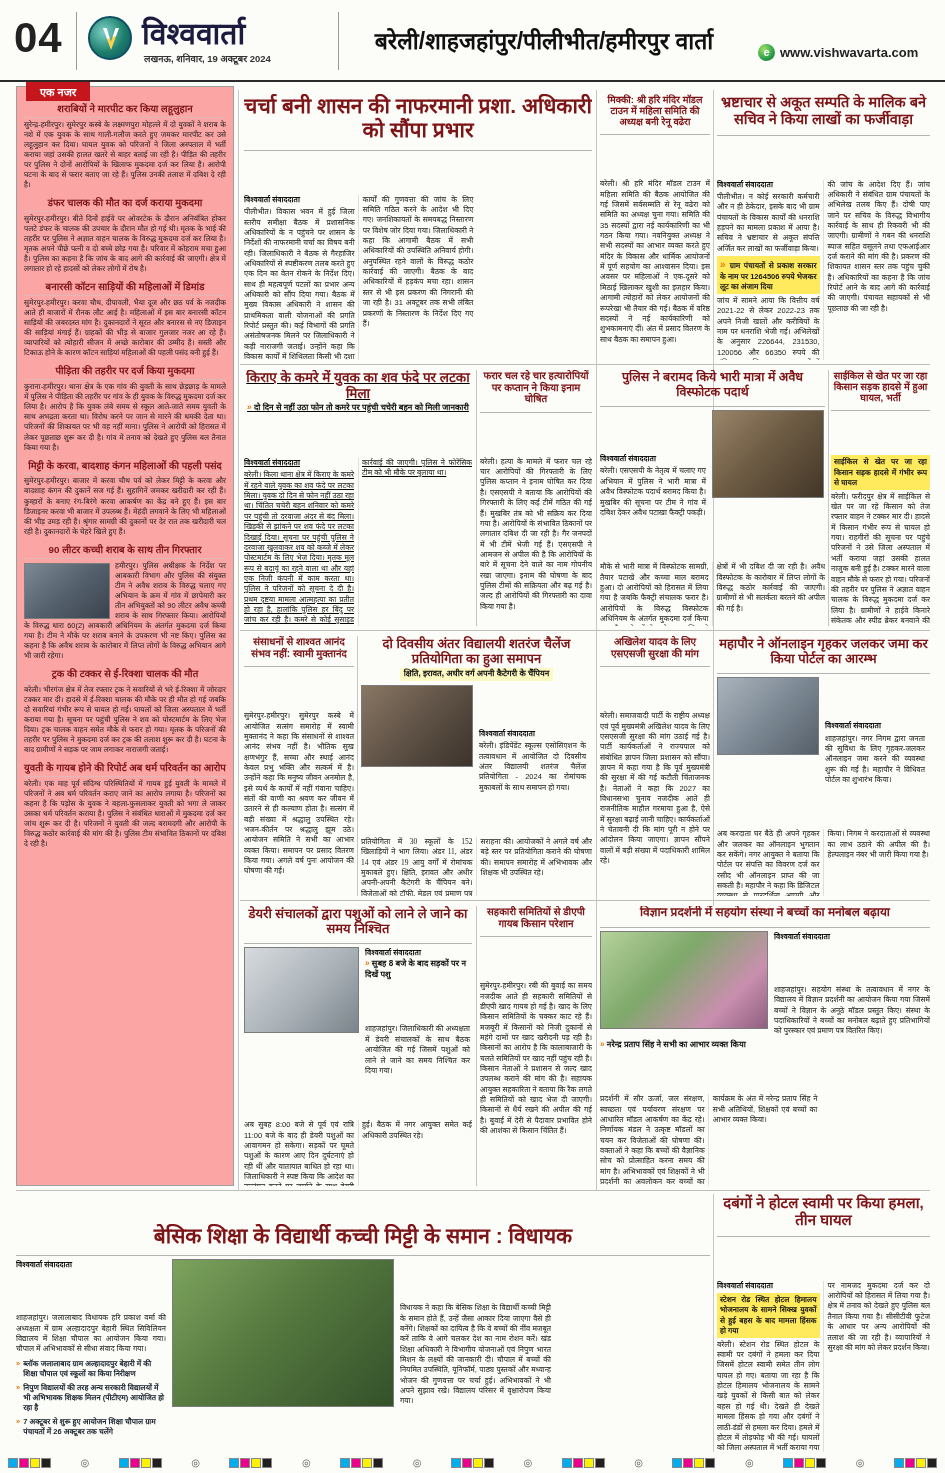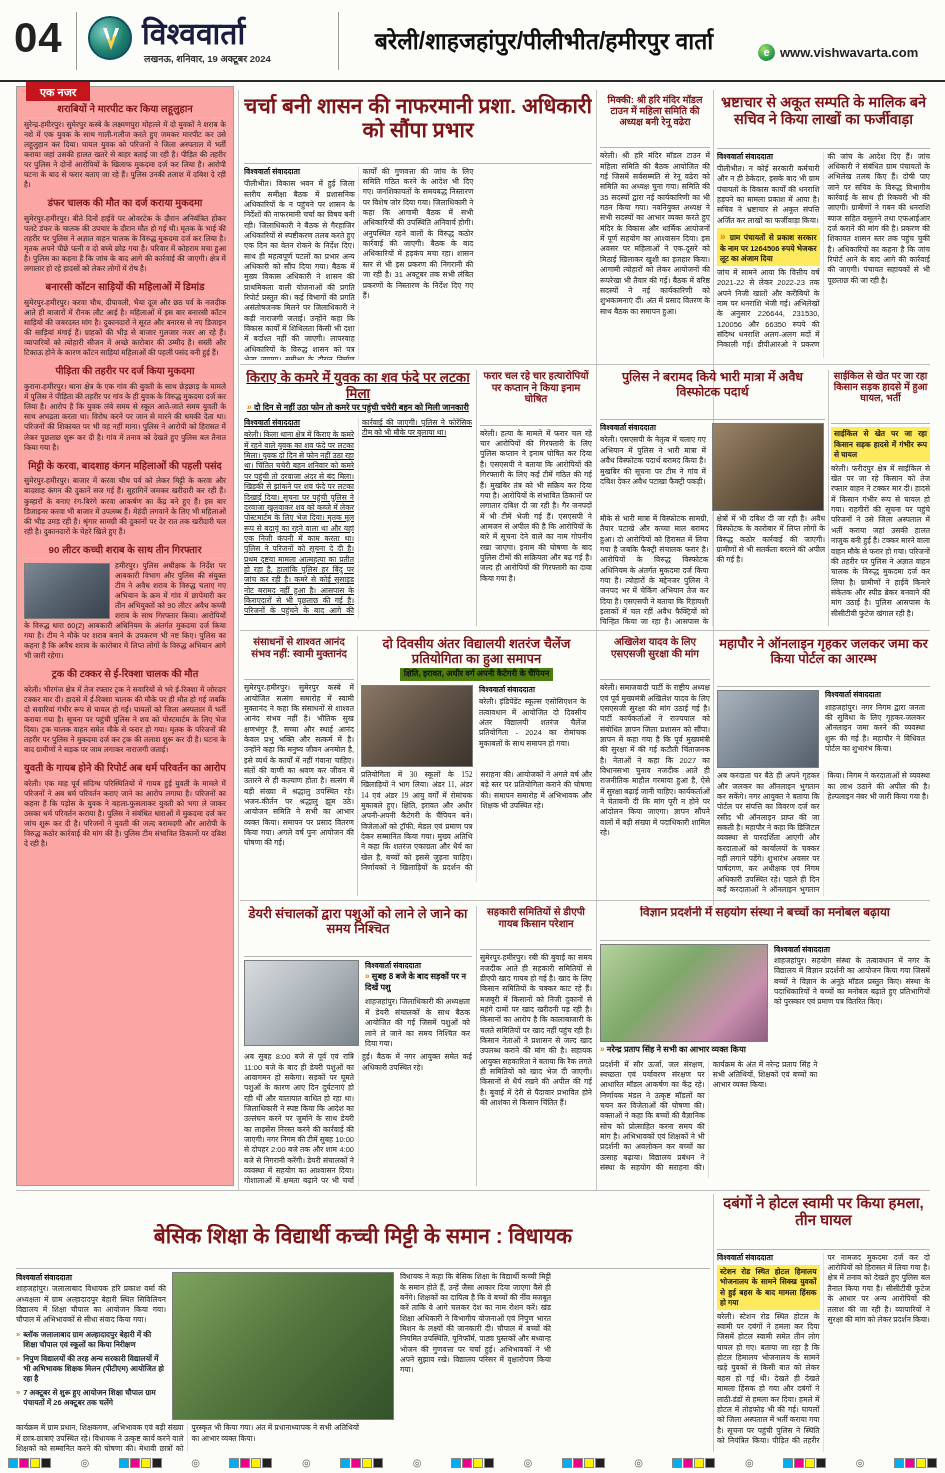--- a/index.html
+++ b/index.html
@@ -22,30 +22,30 @@
     color:#fff; font-size:11px; font-weight:800; text-align:center; line-height:17px; }
   .header-rule { position:absolute; left:0; top:80px; width:945px; height:2px; background:#2b2b2b; }
 
   
   .rule-h { position:absolute; height:1px; background:#bdbdbd; }
   .rule-v { position:absolute; width:1px; background:#c6c6c6; }
 
   
   .article { position:absolute; overflow:hidden; }
   .hl { color:#7d1417; font-weight:800; text-align:center; line-height:1.16; }
-  .hl-rule { border-bottom:1px solid #b3b3b3; padding-bottom:20px; margin-bottom:3px; }
+  .hl-rule { border-bottom:1px solid #b3b3b3; padding-bottom:7px; margin-bottom:3px; }
   .byline { font-size:7.6px; font-weight:700; color:#101010; margin-bottom:2px; }
-  .body { font-size:7.5px; line-height:1.38; text-align:justify; color:#171717; }
+  .body { font-size:7.5px; line-height:1.38; text-align:justify; color:#171717;margin-top:44px; }
   .cols-2 { column-count:2; column-gap:8px; column-rule:1px solid #dedede; column-fill:auto; }
   .cols-3 { column-count:3; column-gap:8px; column-rule:1px solid #dedede; column-fill:auto; }
   .cols-4 { column-count:4; column-gap:8px; column-rule:1px solid #dedede; column-fill:auto; }
   .row { display:flex; gap:6px; margin-bottom:3px; }
   .kicker { font-size:8.2px; font-weight:800; color:#101010; text-align:center; margin:2px 0 4px; line-height:1.3; }
   .kmark::before { content:"» "; color:#e87c0e; font-weight:800; }
-  .kicker-y { background:#4d7c0f; display:inline-block; padding:1px 4px; }
+  .kicker-y { background:#fef9c3; display:inline-block; padding:1px 4px; }
   .yq { background:#ffe95c; font-weight:700; padding:2px 3px; margin:2px 0; line-height:1.35; }
   .yq .kmark::before { font-size:10px; }
   .ph { border:1px solid #7c7c7c; flex-shrink:0; }
   .ph-sharab  { background:linear-gradient(140deg,#7c8894,#55616d 50%,#39434e); }
   .ph-police  { background:linear-gradient(135deg,#9a8569,#6e5c44 45%,#433628); }
   .ph-chess   { background:linear-gradient(135deg,#8a7764,#5f5246 50%,#3c332b); }
   .ph-mayor   { background:linear-gradient(135deg,#aab4bd,#7d8994 50%,#545f69); }
   .ph-dairy   { background:linear-gradient(135deg,#d7dbde,#aab2b8 55%,#7c848b); }
   .ph-vigyan  { background:linear-gradient(135deg,#b5d29a,#7fa86b 40%,#c98fae 75%,#8f5f80); }
   .ph-basic   { background:linear-gradient(135deg,#7da35e,#55793f 45%,#34512a); }

